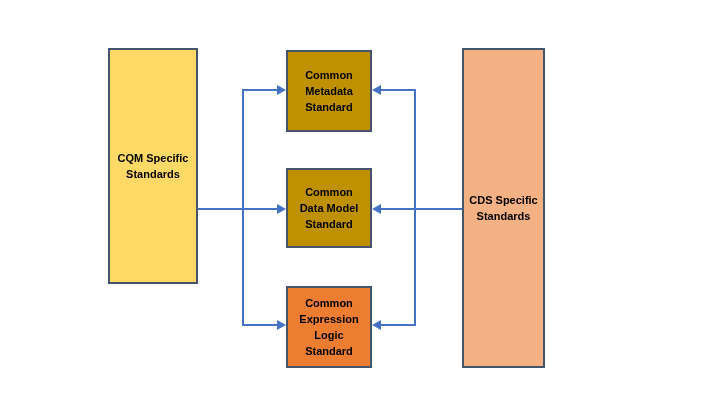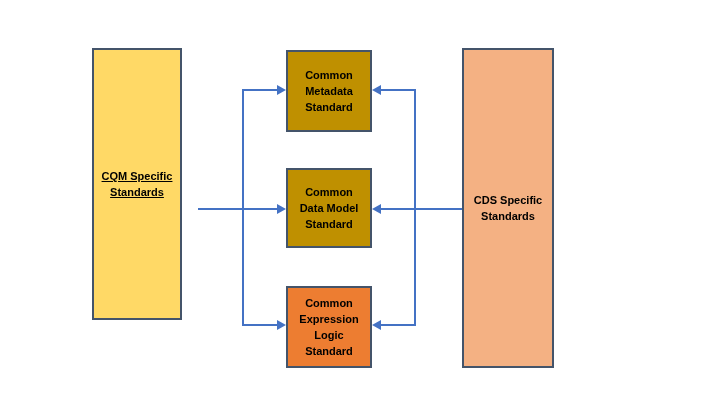--- a/index.html
+++ b/index.html
@@ -43,22 +43,22 @@
     position: absolute;
     width: 0;
     height: 0;
     border-top: 5px solid transparent;
     border-bottom: 5px solid transparent;
   }
   .arrow.right { border-left: 9px solid var(--connector, #4472C4); }
   .arrow.left  { border-right: 9px solid var(--connector, #4472C4); }
 
   
-  #node-cqm  { left: 92px; top: 48px;  width: 90px; height: 272px; text-decoration: underline; }
-  #node-cds  { left: 462px; top: 48px;  width: 92px; height: 320px; }
+  #node-cqm  { left: 108px; top: 48px;  width: 90px; height: 236px; }
+  #node-cds  { left: 462px; top: 48px;  width: 83px; height: 320px; }
   #node-meta { left: 286px; top: 50px;  width: 86px; height: 82px;  }
   #node-dm   { left: 286px; top: 168px; width: 86px; height: 80px;  }
   #node-exp  { left: 286px; top: 286px; width: 86px; height: 82px;  }
 </style>
 </head>
 <body>
 
 <div class="canvas">
 
   <div class="line h" style="left:198px; top:208px; width:80px;"></div>

